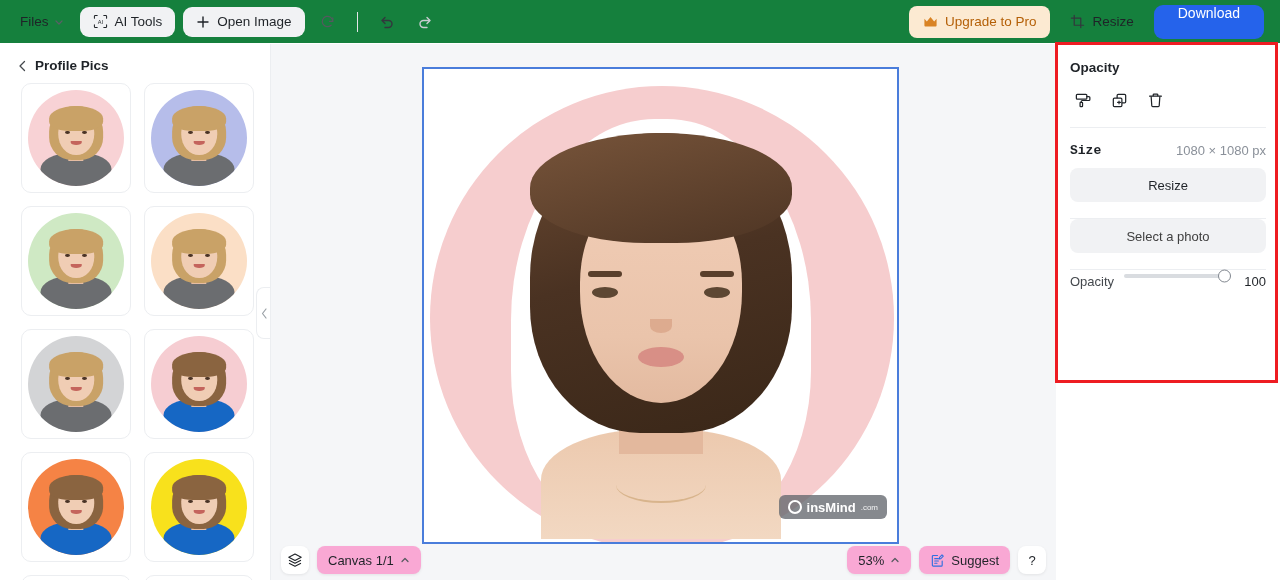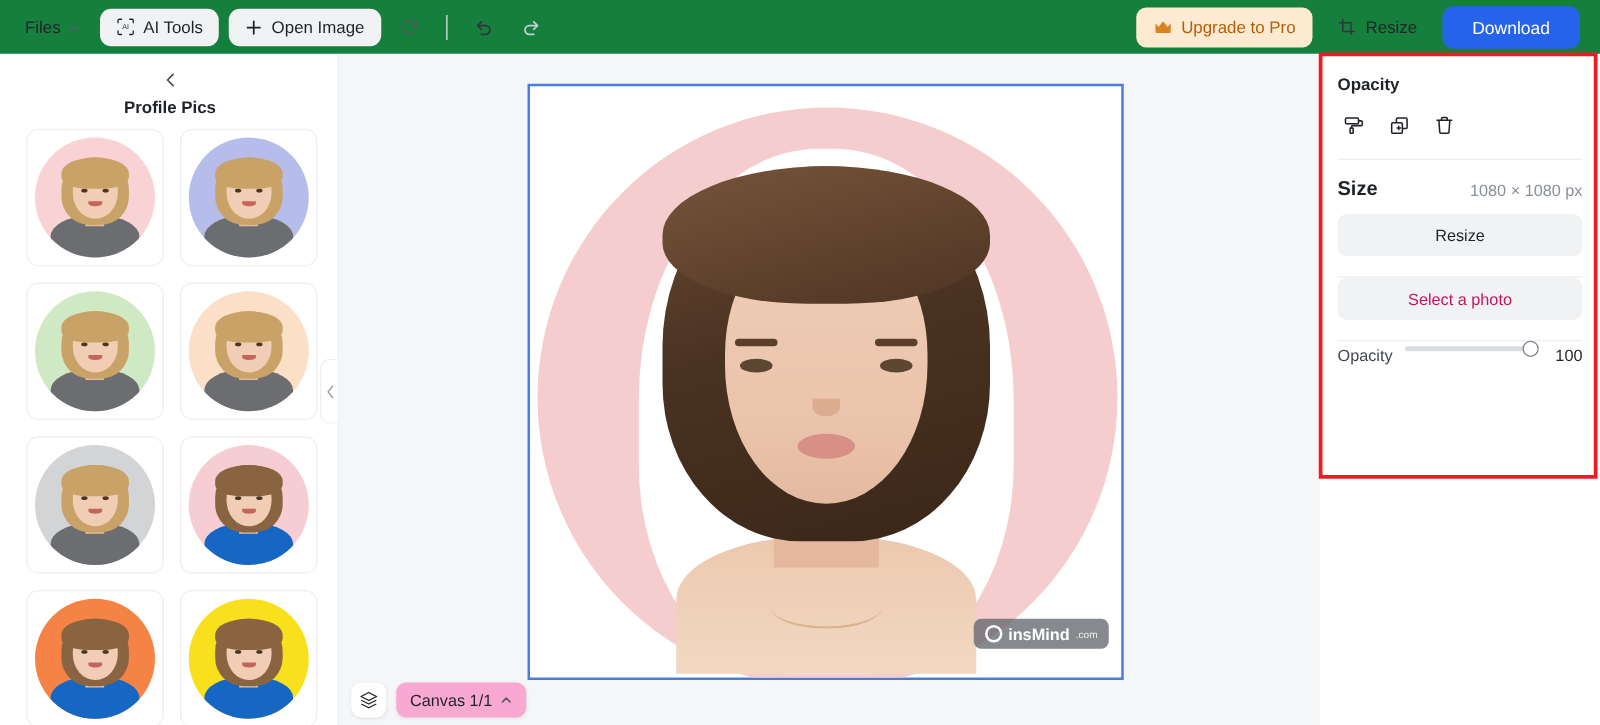--- a/index.html
+++ b/index.html
@@ -52,37 +52,36 @@
   }
   .resize-btn {
     display: flex; align-items: center; gap: 7px;
     color: #1f2328; font-size: 13.5px;
     height: 32px; padding: 0 10px; border-radius: 8px;
     cursor: pointer; white-space: nowrap;
   }
   .download-btn {
     background: #2563eb; color: #fff;
     border-radius: 9px; height: 34px; padding: 0 24px;
-    display: flex; align-items: center; justify-content: center;
+    display: flex; justify-content: center;
     font-size: 14px; cursor: pointer; white-space: nowrap;
   }
 
   
   .sidebar {
     position: absolute; left: 0; top: 44px;
     width: 271px; height: 536px;
     background: #ffffff;
     border-right: 1px solid #eceef1;
     overflow: hidden;
     z-index: 20;
   }
   .sb-head {
     display: flex; align-items: center; gap: 8px;
     padding: 14px 16px 10px 18px;
-    flex-direction: column;
   }
   .sb-back { font-size: 14px; color: #44484d; cursor: pointer; line-height: 1; }
   .sb-title { font-size: 13.5px; font-weight: bold; color: #1f2328; }
 
   .thumb-grid {
     display: grid;
     grid-template-columns: repeat(2, 110px);
     gap: 13px;
     padding: 0 0 0 21px;
   }
@@ -331,32 +330,32 @@
   .rp-icon {
     width: 26px; height: 26px;
     display: flex; align-items: center; justify-content: center;
     cursor: pointer; border-radius: 6px;
   }
   .rp-sep { height: 1px; background: #eceef1; margin: 0 14px; }
   .rp-row {
     display: flex; align-items: center; justify-content: space-between;
     padding: 15px 0 10px 0;
   }
-  .rp-label { font-size: 16px; font-weight: bold; color: #1f2328; }
+  .rp-label { font-size: 13px; font-weight: bold; color: #1f2328; font-family: Liberation Mono, monospace; }
   .rp-value { font-size: 13px; color: #8a9099; }
   .rp-btnrow { display: flex; gap: 10px; padding-bottom: 16px; }
   .rp-btn {
     flex: 1; background: #f1f2f4; border-radius: 8px;
     height: 34px; display: flex; align-items: center; justify-content: center;
     font-size: 13px; color: #1f2328; cursor: pointer; white-space: nowrap;
   }
   .rp-wide {
     background: #f1f2f4; border-radius: 8px;
     height: 34px; display: flex; align-items: center; justify-content: center;
-    font-size: 13px; color: #be185d; cursor: pointer;
+    font-size: 13px; color: #404040; cursor: pointer;
     margin-bottom: 16px;
   }
   .swatch {
     width: 22px; height: 22px; border-radius: 6px;
     background: #f6cdce; border: 1px solid #e2e4e7; cursor: pointer;
   }
   .opacity-row {
     display: flex; align-items: flex-start; gap: 10px;
     padding: 4px 0 0 0;
   }
@@ -624,20 +623,45 @@
 
   <div class="bb-chip" style="margin-left:8px">
     <span>Canvas 1/1</span>
     <span>
       <svg width="10" height="10" viewBox="0 0 10 10">
           <path d="M2 6.5L5 3.5l3 3" fill="none" stroke="#55595f" stroke-width="1.2" stroke-linecap="round" stroke-linejoin="round"></path>
         </svg>
     </span>
   </div>
 
+  <div class="bb-right">
+    <div class="bb-chip">
+      <span>53%</span>
+      <span>
+        <svg width="10" height="10" viewBox="0 0 10 10">
+            <path d="M2 6.5L5 3.5l3 3" fill="none" stroke="#55595f" stroke-width="1.2" stroke-linecap="round" stroke-linejoin="round"></path>
+          </svg>
+      </span>
+    </div>
+
+    <div class="bb-chip">
+      <span>
+        <svg width="15" height="15" viewBox="0 0 16 16">
+          <path d="M13 8.6V13a1 1 0 01-1 1H3.5a1 1 0 01-1-1V3.6a1 1 0 011-1H8" fill="none" stroke="#2f6fe0" stroke-width="1.2" stroke-linecap="round" stroke-linejoin="round"></path>
+          <path d="M5 6h4M5 8.5h4M5 11h2.5" fill="none" stroke="#2f6fe0" stroke-width="1.1" stroke-linecap="round"></path>
+          <path d="M10.2 4.6l2.6-2.6 1.4 1.4-2.6 2.6-1.8.4z" fill="none" stroke="#2f6fe0" stroke-width="1.1" stroke-linejoin="round"></path>
+        </svg>
+      </span>
+      <span>Suggest</span>
+    </div>
+
+    <div class="bb-sq">
+      <span>?</span>
+    </div>
+  </div>
 </div>
 
 <div class="rightpanel">
 
   <div class="rp-sec">
     <div class="rp-title">Opacity</div>
     <div class="rp-icons">
 
       <div class="rp-icon">
         <svg width="19" height="19" viewBox="0 0 20 20">

